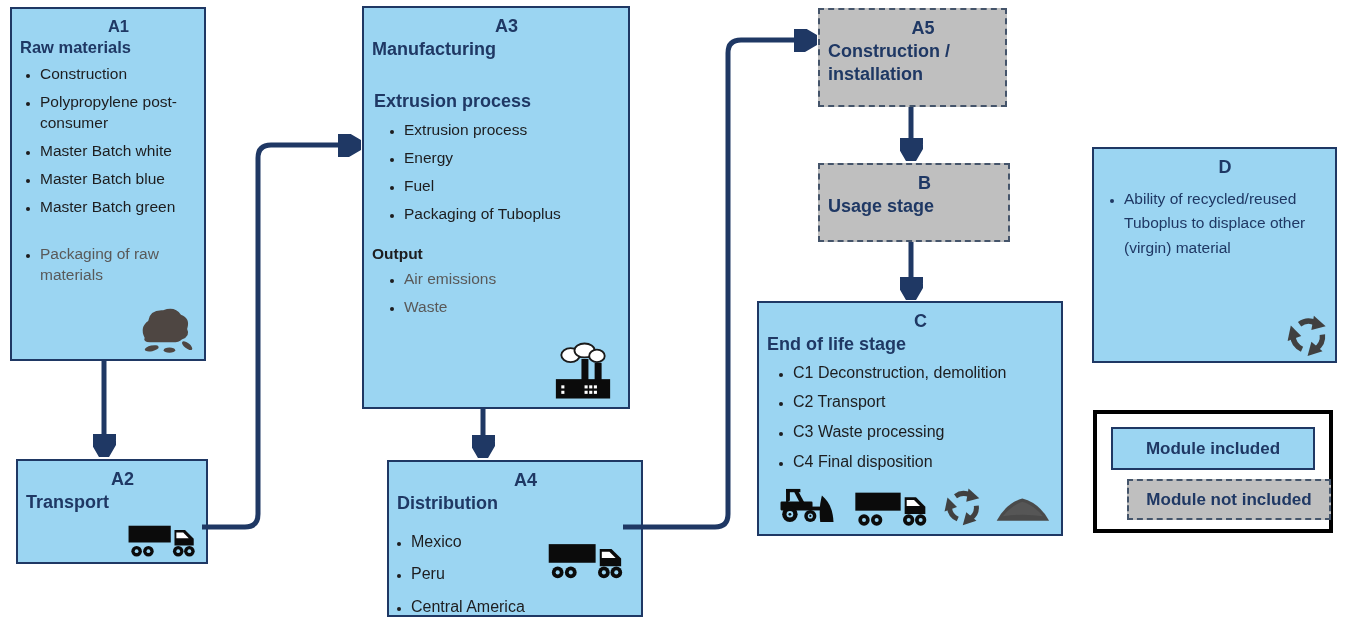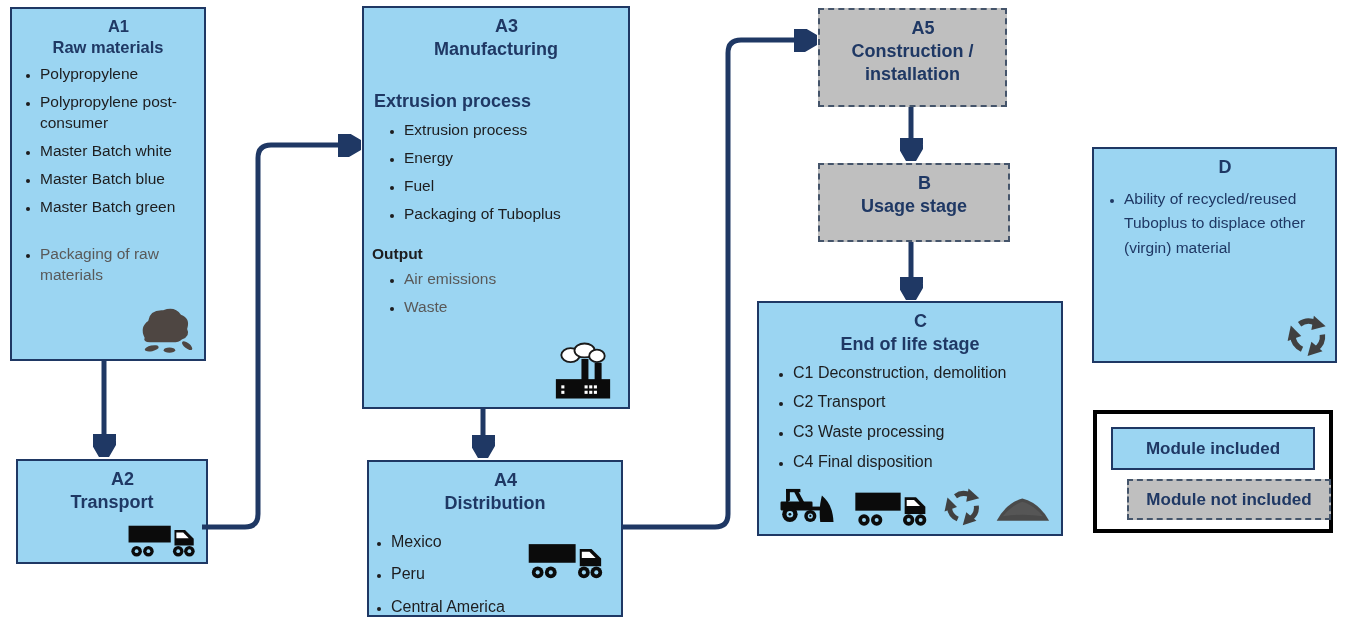--- a/index.html
+++ b/index.html
@@ -10,21 +10,21 @@
   *{box-sizing:border-box;}
   body{margin:0;background:#fff;font-family:"Liberation Sans",sans-serif;}
   .canvas{position:relative;width:1345px;height:626px;background:#fff;overflow:hidden;}
   .connectors{position:absolute;left:0;top:0;width:1345px;height:626px;pointer-events:none;z-index:6;}
   .connectors path{stroke:var(--arrow);stroke-width:5;fill:none;}
 
   .box{position:absolute;background:var(--box-fill);border:2px solid var(--navy);z-index:2;}
   .box.gray{background:var(--gray-fill);border:2.5px dashed var(--gray-border);}
 
   .code{font-size:18px;font-weight:700;color:var(--navy);text-align:center;margin-top:7px;line-height:1.25;margin-left:21px;}
-  .title{font-size:18px;font-weight:700;color:var(--navy);text-align:center;line-height:1.3;padding:0 8px;}
+  .title{font-size:18px;font-weight:700;color:var(--navy);text-align:left;line-height:1.3;padding:0 8px;}
 
   ul.items{margin:10px 0 0 0;padding-left:30px;font-size:15.5px;color:var(--body-text);}
   ul.items li{margin-bottom:7px;line-height:1.35;padding-right:4px;}
   ul.items li::marker{color:var(--body-text);font-size:12px;}
   li.muted{color:var(--muted-text);}
   li.muted::marker{color:var(--muted-text);}
   li.gap{margin-top:26px;}
 
   
   #box-a1 .code,#box-a1 .title{font-size:16.5px;}
@@ -71,21 +71,21 @@
     <path d="M483 409 V452" marker-end="url(#ah)"></path>
     <path d="M623 527 H715 Q728 527 728 514 V53 Q728 40 741 40 H811" marker-end="url(#ah)"></path>
     <path d="M911 107 V155" marker-end="url(#ah)"></path>
     <path d="M911 242 V294" marker-end="url(#ah)"></path>
   </svg>
 
   <div class="box" id="box-a1" style="left:10px;top:7px;width:196px;height:354px;">
     <div class="code">A1</div>
     <div class="title">Raw materials</div>
     <ul class="items">
-      <li>Polypropylene</li>
+      <li>Construction</li>
       <li>Polypropylene post-consumer</li>
       <li>Master Batch white</li>
       <li>Master Batch blue</li>
       <li>Master Batch green</li>
       <li class="muted gap">Packaging of raw materials</li>
     </ul>
     <svg class="corner-icon" style="right:8px;bottom:4px;width:62px;height:54px;" viewBox="0 0 70 58">
       <g fill="var(--pellet)">
         <path d="M12 40 Q6 28 16 21 Q18 8 33 9 Q46 4 53 14 Q64 18 60 30 Q64 38 54 42 Q50 46 40 45 L18 45 Q10 45 12 40 Z"></path>
         <ellipse cx="20" cy="52" rx="8" ry="3.2" transform="rotate(-12 20 52)"></ellipse>
@@ -147,21 +147,21 @@
         <rect x="42" y="56" width="4" height="4"></rect>
           <rect x="48" y="56" width="4" height="4"></rect>
           <rect x="54" y="56" width="4" height="4"></rect>
         <rect x="42" y="63" width="4" height="4"></rect>
           <rect x="48" y="63" width="4" height="4"></rect>
           <rect x="54" y="63" width="4" height="4"></rect>
       </g>
     </svg>
   </div>
 
-  <div class="box" id="box-a4" style="left:367px;top:460px;width:256px;height:157px;">
+  <div class="box" id="box-a4" style="left:387px;top:460px;width:256px;height:157px;">
     <div class="code">A4</div>
     <div class="title">Distribution</div>
     <ul class="items">
       <li>Mexico</li>
       <li>Peru</li>
       <li>Central America</li>
     </ul>
     <svg class="corner-icon" style="right:14px;top:78px;width:80px;height:40px;" viewBox="0 0 115 58">
       <g fill="var(--icon-black)">
         <rect x="2" y="6" width="68" height="27"></rect>

